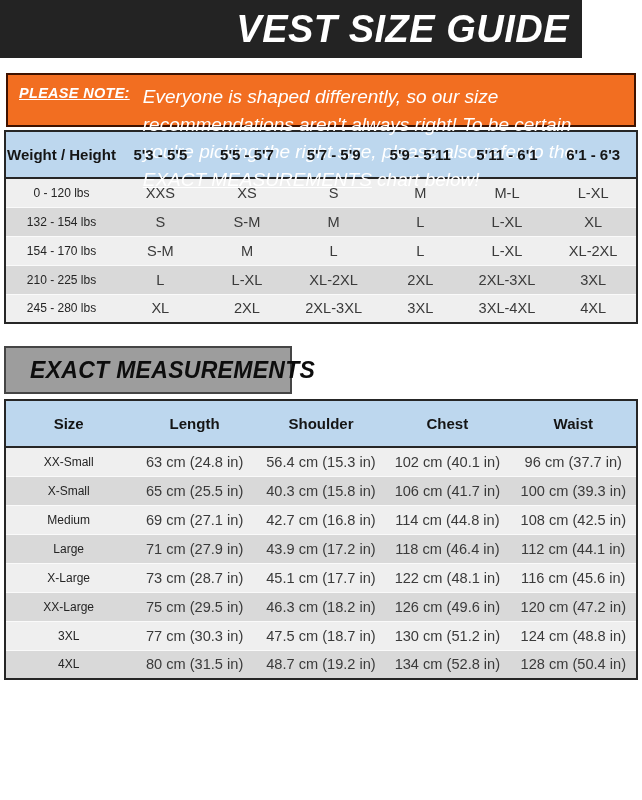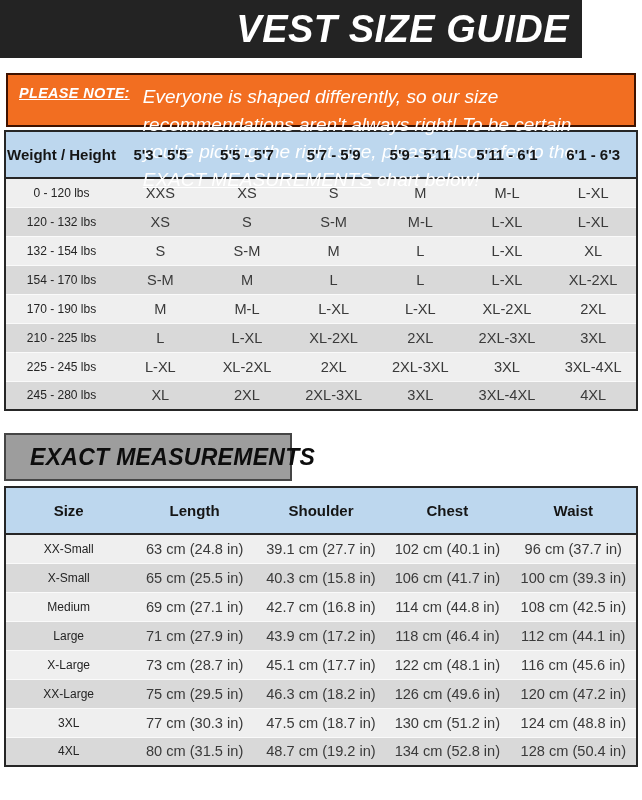--- a/index.html
+++ b/index.html
@@ -135,72 +135,45 @@
       <tr>
         <td>0 - 120 lbs</td>
         <td>XXS</td>
         <td>XS</td>
         <td>S</td>
         <td>M</td>
         <td>M-L</td>
         <td>L-XL</td>
       </tr>
       <tr>
-        <td>120 - 132 lbs</td>
-        <td>XS</td>
-        <td>S</td>
-        <td>S-M</td>
-        <td>M-L</td>
-        <td>L-XL</td>
-        <td>L-XL</td>
-      </tr>
-      <tr>
         <td>132 - 154 lbs</td>
         <td>S</td>
         <td>S-M</td>
         <td>M</td>
         <td>L</td>
         <td>L-XL</td>
         <td>XL</td>
       </tr>
       <tr>
         <td>154 - 170 lbs</td>
         <td>S-M</td>
         <td>M</td>
         <td>L</td>
         <td>L</td>
         <td>L-XL</td>
         <td>XL-2XL</td>
       </tr>
       <tr>
-        <td>170 - 190 lbs</td>
-        <td>M</td>
-        <td>M-L</td>
-        <td>L-XL</td>
-        <td>L-XL</td>
-        <td>XL-2XL</td>
-        <td>2XL</td>
-      </tr>
-      <tr>
         <td>210 - 225 lbs</td>
         <td>L</td>
         <td>L-XL</td>
         <td>XL-2XL</td>
         <td>2XL</td>
         <td>2XL-3XL</td>
         <td>3XL</td>
-      </tr>
-      <tr>
-        <td>225 - 245 lbs</td>
-        <td>L-XL</td>
-        <td>XL-2XL</td>
-        <td>2XL</td>
-        <td>2XL-3XL</td>
-        <td>3XL</td>
-        <td>3XL-4XL</td>
       </tr>
       <tr>
         <td>245 - 280 lbs</td>
         <td>XL</td>
         <td>2XL</td>
         <td>2XL-3XL</td>
         <td>3XL</td>
         <td>3XL-4XL</td>
         <td>4XL</td>
       </tr>
@@ -218,21 +191,21 @@
         <th>Length</th>
         <th>Shoulder</th>
         <th>Chest</th>
         <th>Waist</th>
       </tr>
     </thead>
     <tbody>
       <tr>
         <td>XX-Small</td>
         <td>63 cm (24.8 in)</td>
-        <td>39.1 cm (27.7 in)</td>
+        <td>56.4 cm (15.3 in)</td>
         <td>102 cm (40.1 in)</td>
         <td>96 cm (37.7 in)</td>
       </tr>
       <tr>
         <td>X-Small</td>
         <td>65 cm (25.5 in)</td>
         <td>40.3 cm (15.8 in)</td>
         <td>106 cm (41.7 in)</td>
         <td>100 cm (39.3 in)</td>
       </tr>

